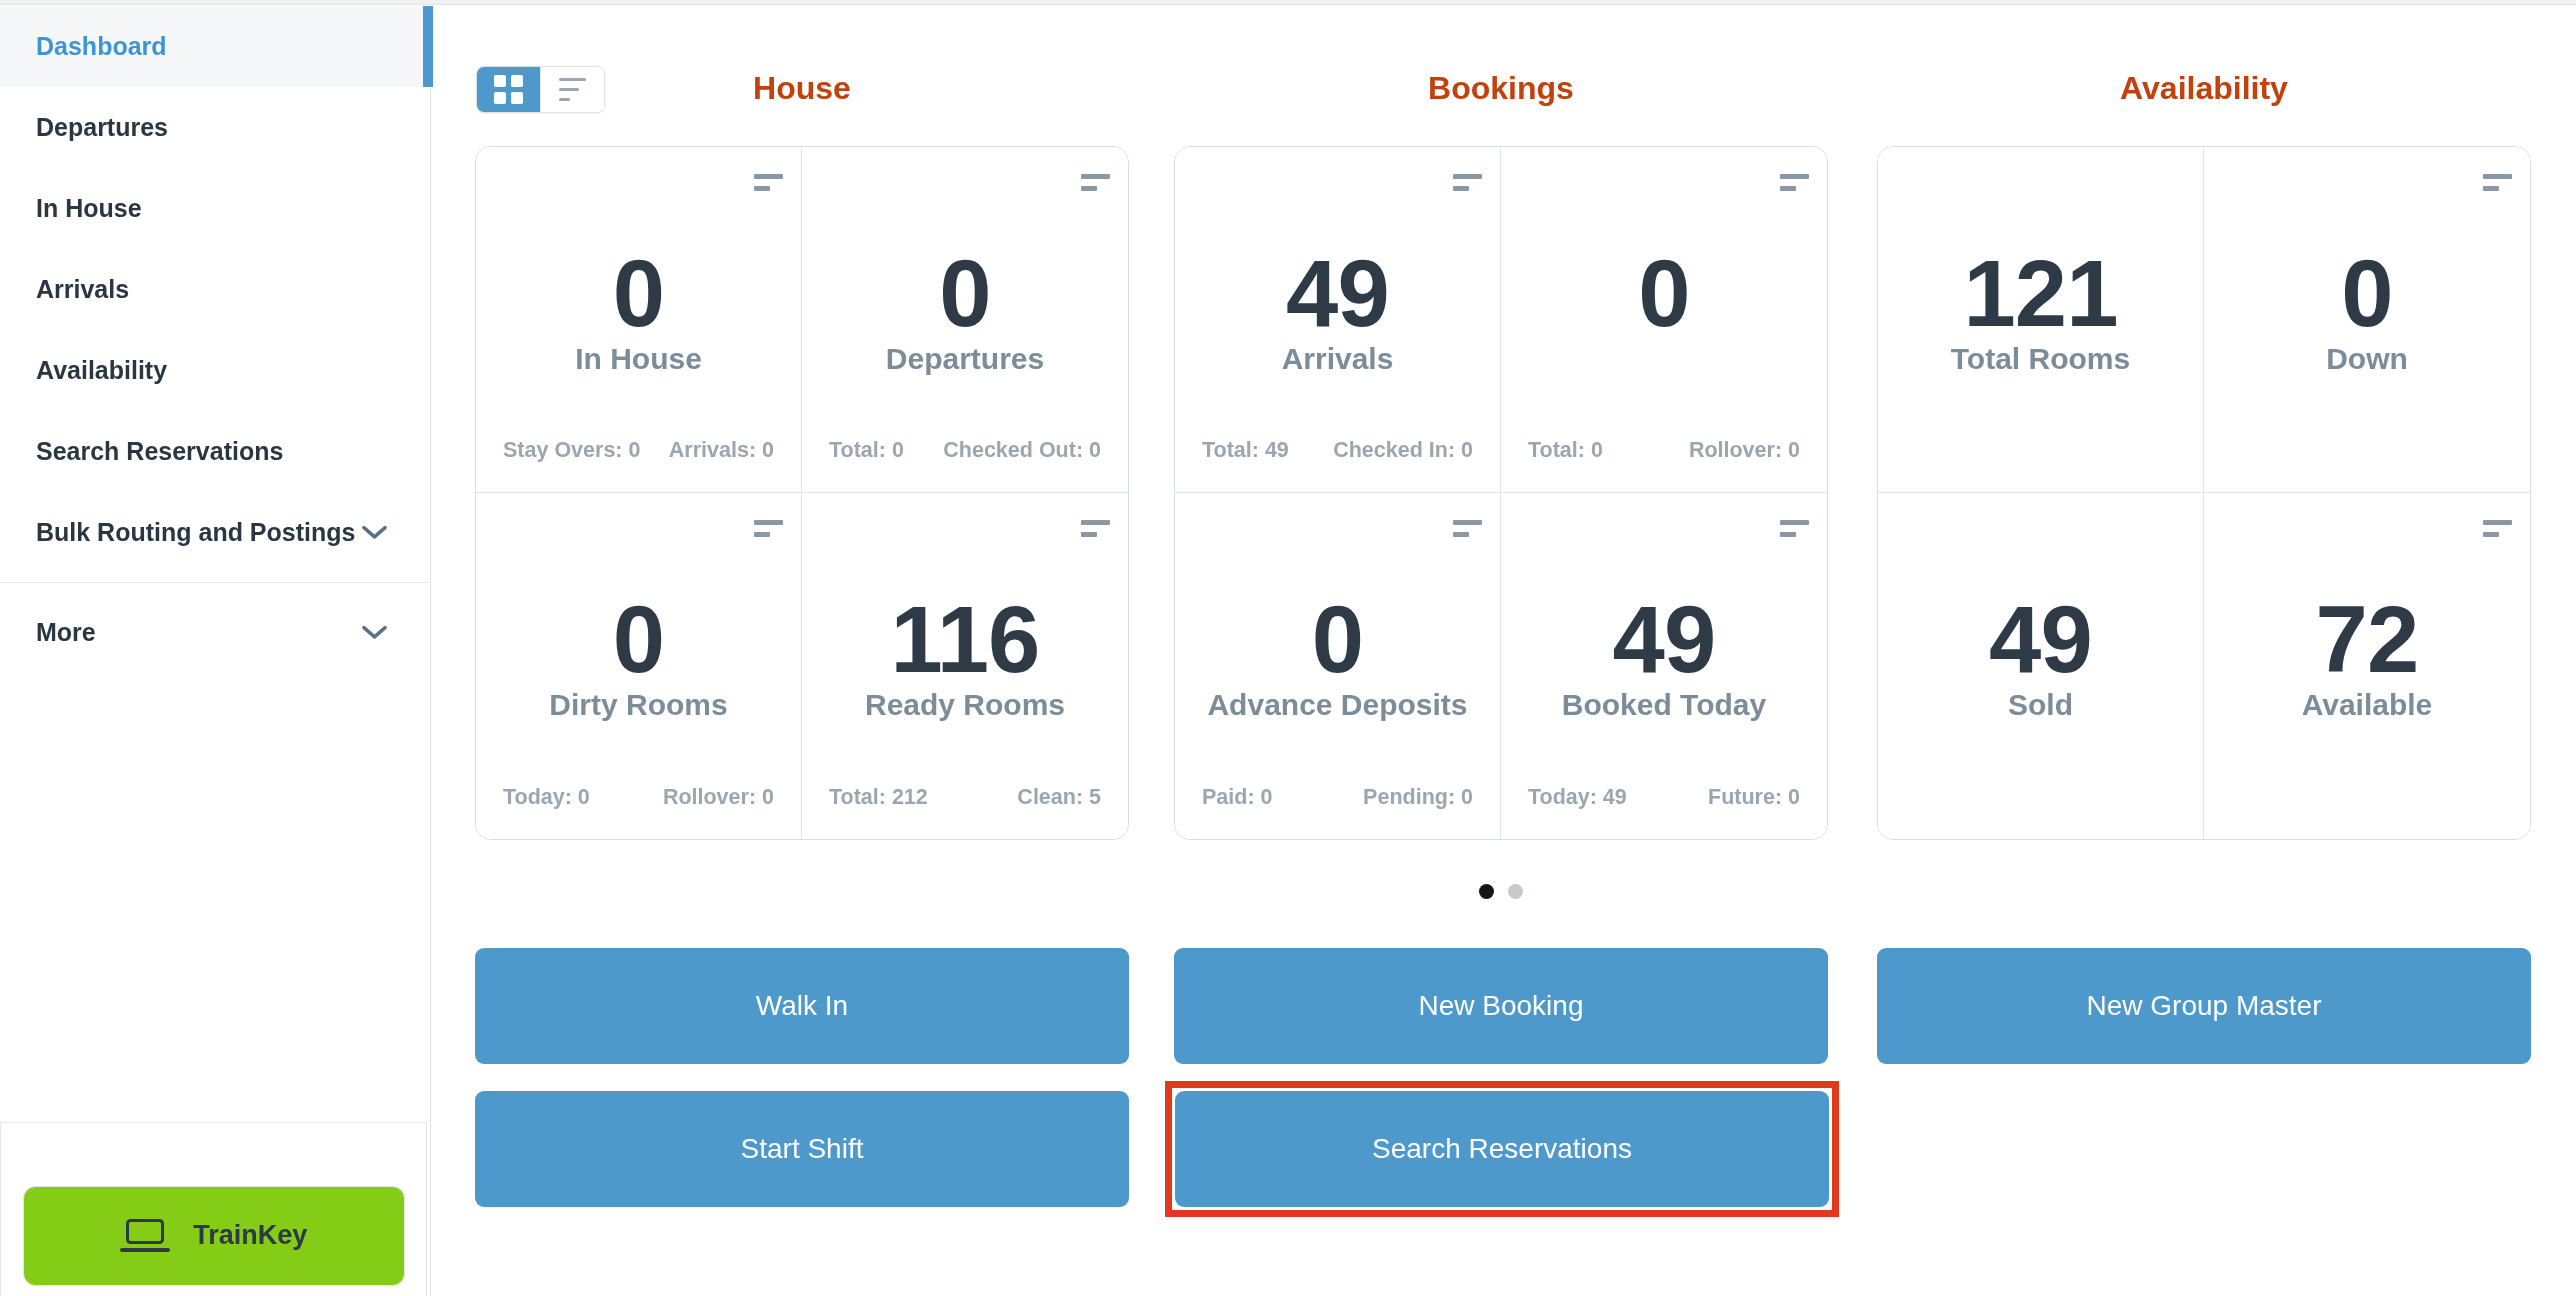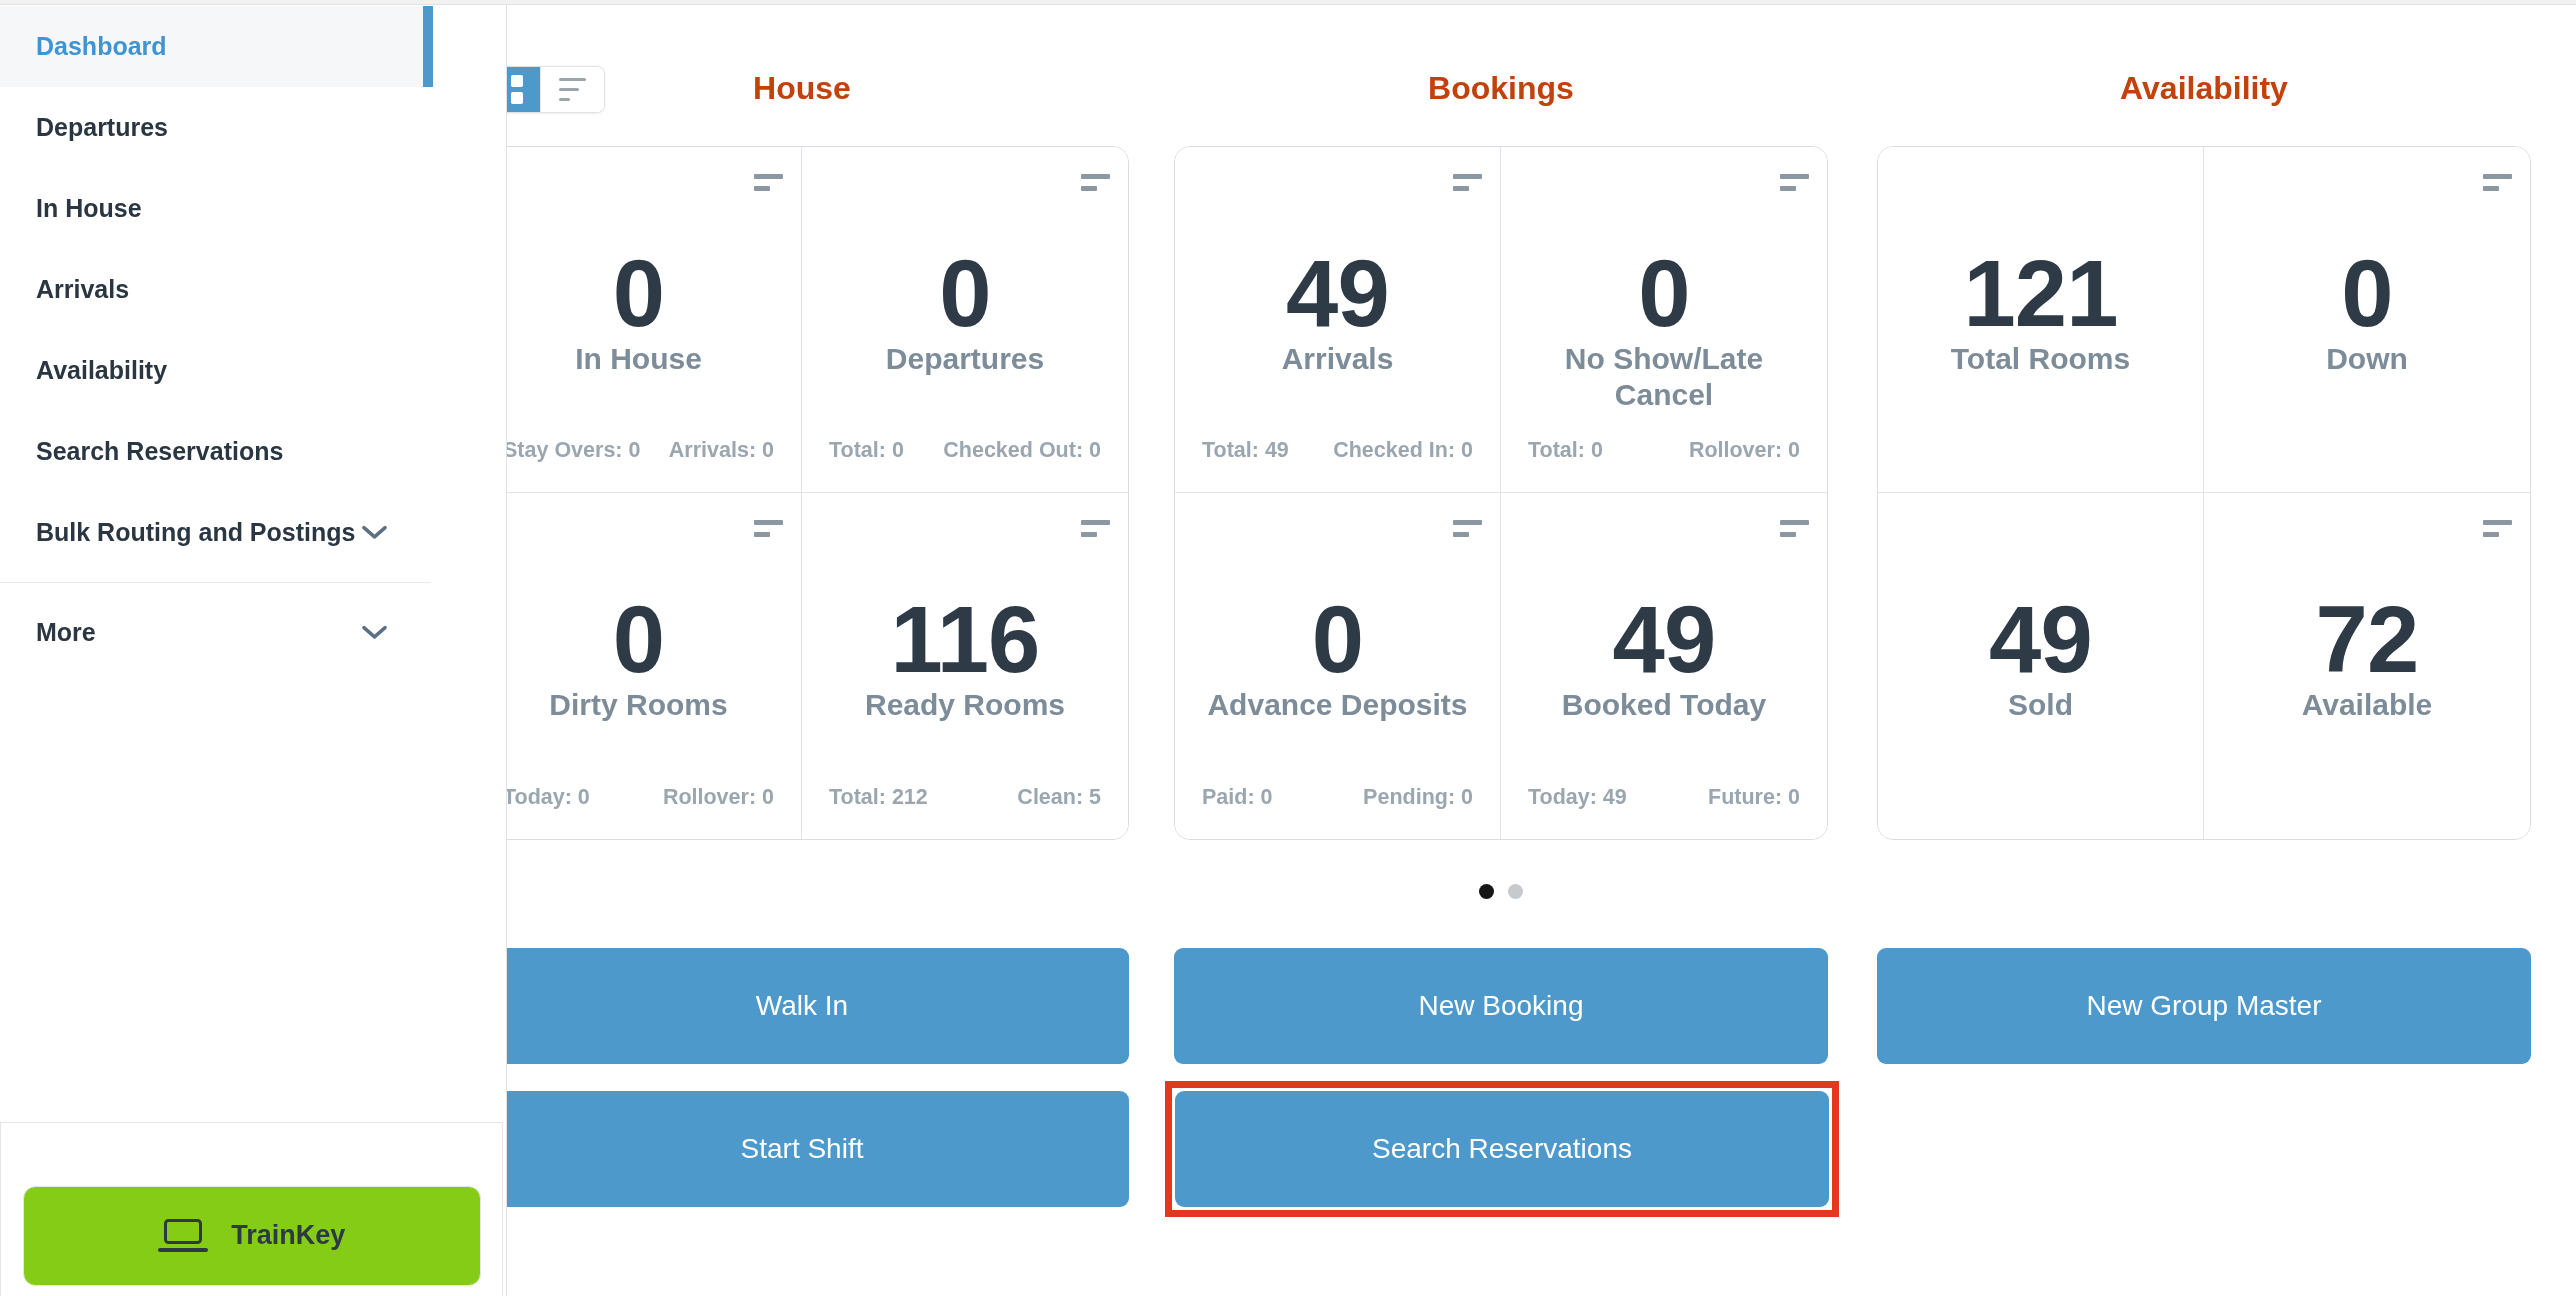--- a/index.html
+++ b/index.html
@@ -17,21 +17,21 @@
   *{box-sizing:border-box;margin:0;padding:0;}
   html,body{width:2576px;height:1297px;}
   body{
     position:relative;overflow:hidden;background:#ffffff;
     font-family:"Liberation Sans","DejaVu Sans",sans-serif;
     color:var(--sidebar_text,#2a3642);
   }
   .top-line{position:absolute;top:0;left:0;width:2576px;height:4.5px;background:#f1f1f1;border-bottom:0.9px solid #e3e3e3;z-index:20;}
 
   
-  .sidebar{position:absolute;top:4.5px;left:0;width:507px;height:1292px;background:#fff;border-right:1.8px solid #e2e2e2;z-index:5;}
+  .sidebar{position:absolute;top:4.5px;left:0;width:431px;height:1292px;background:#fff;border-right:1.8px solid #e2e2e2;z-index:5;}
   .nav{position:absolute;top:1.8px;left:0;width:431px;}
   .nav-item{position:relative;height:81px;display:flex;align-items:center;padding:0 43px 0 36px;font-size:25px;font-weight:600;color:var(--sidebar_text,#2a3642);cursor:pointer;}
   .nav-item.active{background:#f6f7f8;color:var(--active_link_blue,#3e95d3);}
   .nav-item.active .indicator{position:absolute;right:-1.8px;top:0;width:9.8px;height:81px;background:var(--accent_blue,#4d99cb);}
   .chev{margin-left:auto;display:flex;align-items:center;color:#5c7085;}
   .nav-divider{border-top:1.8px solid #e7e9eb;margin:9px 0;}
 
   .trainkey-panel{position:absolute;left:0;right:2.7px;top:1117px;bottom:0;background:#fff;border:1.8px solid #e5e5e5;}
   .trainkey-btn{position:absolute;left:21.5px;right:21.5px;top:39px;height:100px;background:#84cc16;border:1.8px solid #e6e6e6;border-radius:12.5px;display:flex;align-items:center;justify-content:center;gap:23px;cursor:pointer;margin-top:24px;}
   .laptop{display:flex;flex-direction:column;align-items:center;}
@@ -226,21 +226,20 @@
         <span>Total: 49</span>
         <span>Checked In: 0</span>
       </div>
     </div>
     <div class="cell bB">
       <span class="tile-icon">
           <i class="b1"></i>
           <i class="b2"></i>
         </span>
       <div class="num">0</div>
-      <div class="lbl">No Show/Late Cancel</div>
       <div class="stats">
         <span>Total: 0</span>
         <span>Rollover: 0</span>
       </div>
     </div>
     <div class="cell bR">
       <span class="tile-icon">
           <i class="b1"></i>
           <i class="b2"></i>
         </span>

